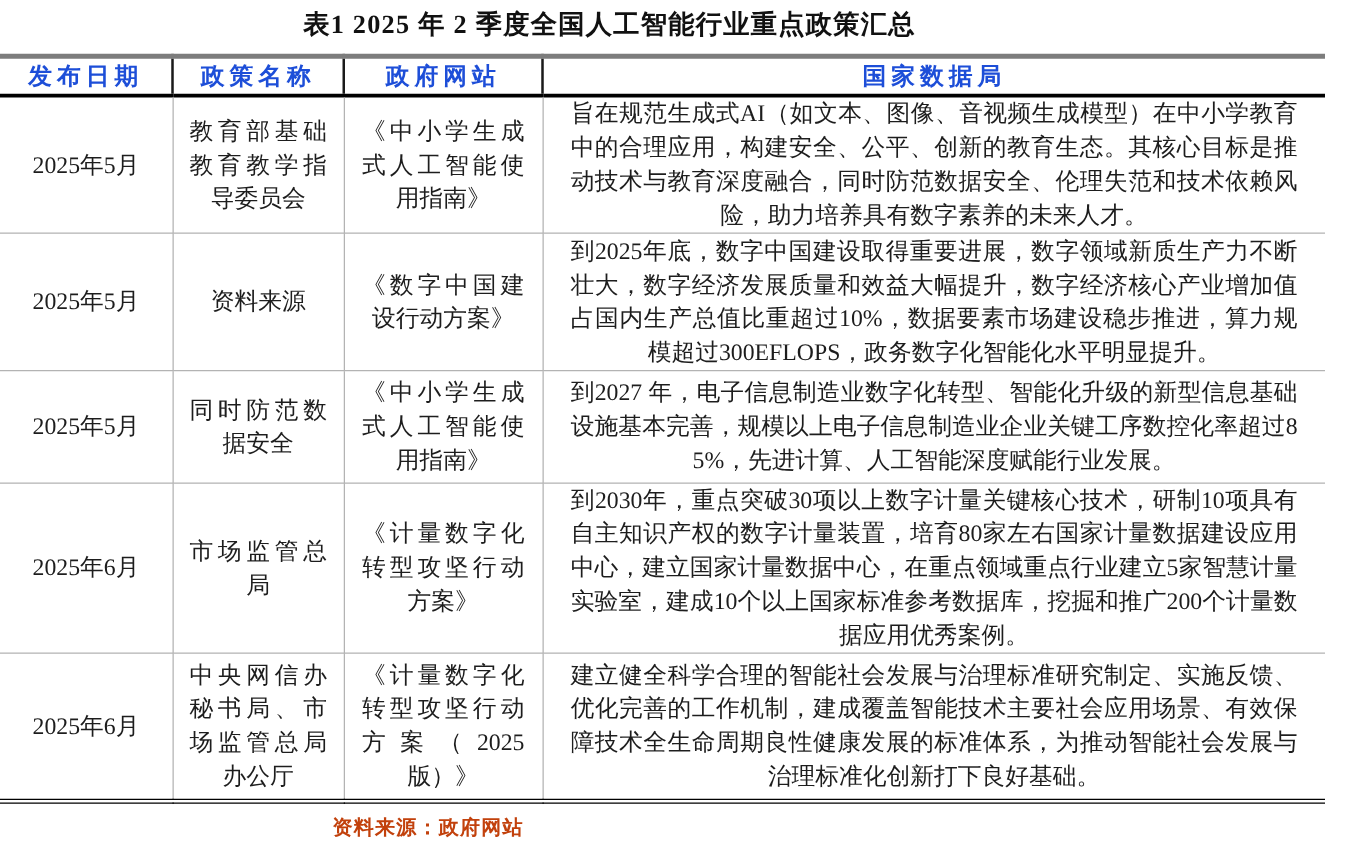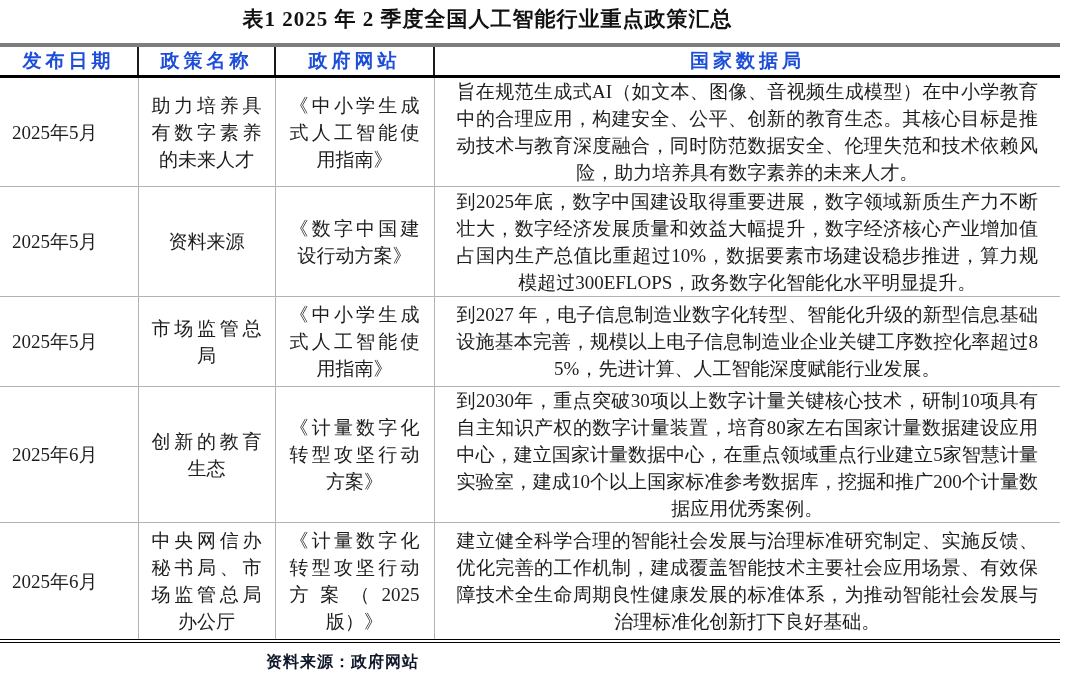--- a/index.html
+++ b/index.html
@@ -52,21 +52,21 @@
     border-bottom: 3px solid #000000;
     border-right: 2px solid #1a1a1a;
     color: #1d4ed8;
     white-space: nowrap;
   }
   th:last-child { border-right: none; }
 
   td {
     font-size: 19px;
     line-height: 27px;
-    text-align: left;
+    text-align: center;
     vertical-align: middle;
     border-right: 1px solid #b3b3b3;
     border-bottom: 1px solid #b3b3b3;
     padding: 0 12px;
     word-break: break-all;
   }
   td:last-child { border-right: none; }
   tbody tr:last-child td { border-bottom: none; }
 
   td.cell-name { padding: 0 13px; text-align: justify; text-align-last: center; }
@@ -80,21 +80,21 @@
   tbody tr.r1 { height: 110px; }
   tbody tr.r2 { height: 88px; }
   tbody tr.r3 { height: 133px; }
   tbody tr.r4 { height: 112px; }
 
   .source {
     margin: 9px 0 0 266px;
     font-size: 16px;
     font-weight: 700;
     letter-spacing: 1px;
-    color: #0f172a;
+    color: #c2410c;
   }
 </style>
 </head>
 <body>
 
 <div class="page">
 
   <h1 class="title">表1 2025 年 2 季度全国人工智能行业重点政策汇总</h1>
 
   <table class="policy">
@@ -108,39 +108,39 @@
       <tr>
         <th>发布日期</th>
         <th>政策名称</th>
         <th>政府网站</th>
         <th>国家数据局</th>
       </tr>
     </thead>
     <tbody>
       <tr class="r0">
         <td class="cell-date">2025年5月</td>
-        <td class="cell-name">助力培养具有数字素养的未来人才</td>
+        <td class="cell-name">教育部基础教育教学指导委员会</td>
         <td class="cell-dept">《中小学生成式人工智能使用指南》</td>
         <td class="cell-content">旨在规范生成式AI（如文本、图像、音视频生成模型）在中小学教育中的合理应用，构建安全、公平、创新的教育生态。其核心目标是推动技术与教育深度融合，同时防范数据安全、伦理失范和技术依赖风险，助力培养具有数字素养的未来人才。</td>
       </tr>
       <tr class="r1">
         <td class="cell-date">2025年5月</td>
         <td class="cell-name">资料来源</td>
         <td class="cell-dept">《数字中国建设行动方案》</td>
         <td class="cell-content">到2025年底，数字中国建设取得重要进展，数字领域新质生产力不断壮大，数字经济发展质量和效益大幅提升，数字经济核心产业增加值占国内生产总值比重超过10%，数据要素市场建设稳步推进，算力规模超过300EFLOPS，政务数字化智能化水平明显提升。</td>
       </tr>
       <tr class="r2">
         <td class="cell-date">2025年5月</td>
-        <td class="cell-name">市场监管总局</td>
+        <td class="cell-name">同时防范数据安全</td>
         <td class="cell-dept">《中小学生成式人工智能使用指南》</td>
         <td class="cell-content">到2027 年，电子信息制造业数字化转型、智能化升级的新型信息基础设施基本完善，规模以上电子信息制造业企业关键工序数控化率超过85%，先进计算、人工智能深度赋能行业发展。</td>
       </tr>
       <tr class="r3">
         <td class="cell-date">2025年6月</td>
-        <td class="cell-name">创新的教育生态</td>
+        <td class="cell-name">市场监管总局</td>
         <td class="cell-dept">《计量数字化转型攻坚行动方案》</td>
         <td class="cell-content">到2030年，重点突破30项以上数字计量关键核心技术，研制10项具有自主知识产权的数字计量装置，培育80家左右国家计量数据建设应用中心，建立国家计量数据中心，在重点领域重点行业建立5家智慧计量实验室，建成10个以上国家标准参考数据库，挖掘和推广200个计量数据应用优秀案例。</td>
       </tr>
       <tr class="r4">
         <td class="cell-date">2025年6月</td>
         <td class="cell-name">中央网信办秘书局、市场监管总局办公厅</td>
         <td class="cell-dept">《计量数字化转型攻坚行动方案（2025版）》</td>
         <td class="cell-content">建立健全科学合理的智能社会发展与治理标准研究制定、实施反馈、优化完善的工作机制，建成覆盖智能技术主要社会应用场景、有效保障技术全生命周期良性健康发展的标准体系，为推动智能社会发展与治理标准化创新打下良好基础。</td>
       </tr>
     </tbody>

